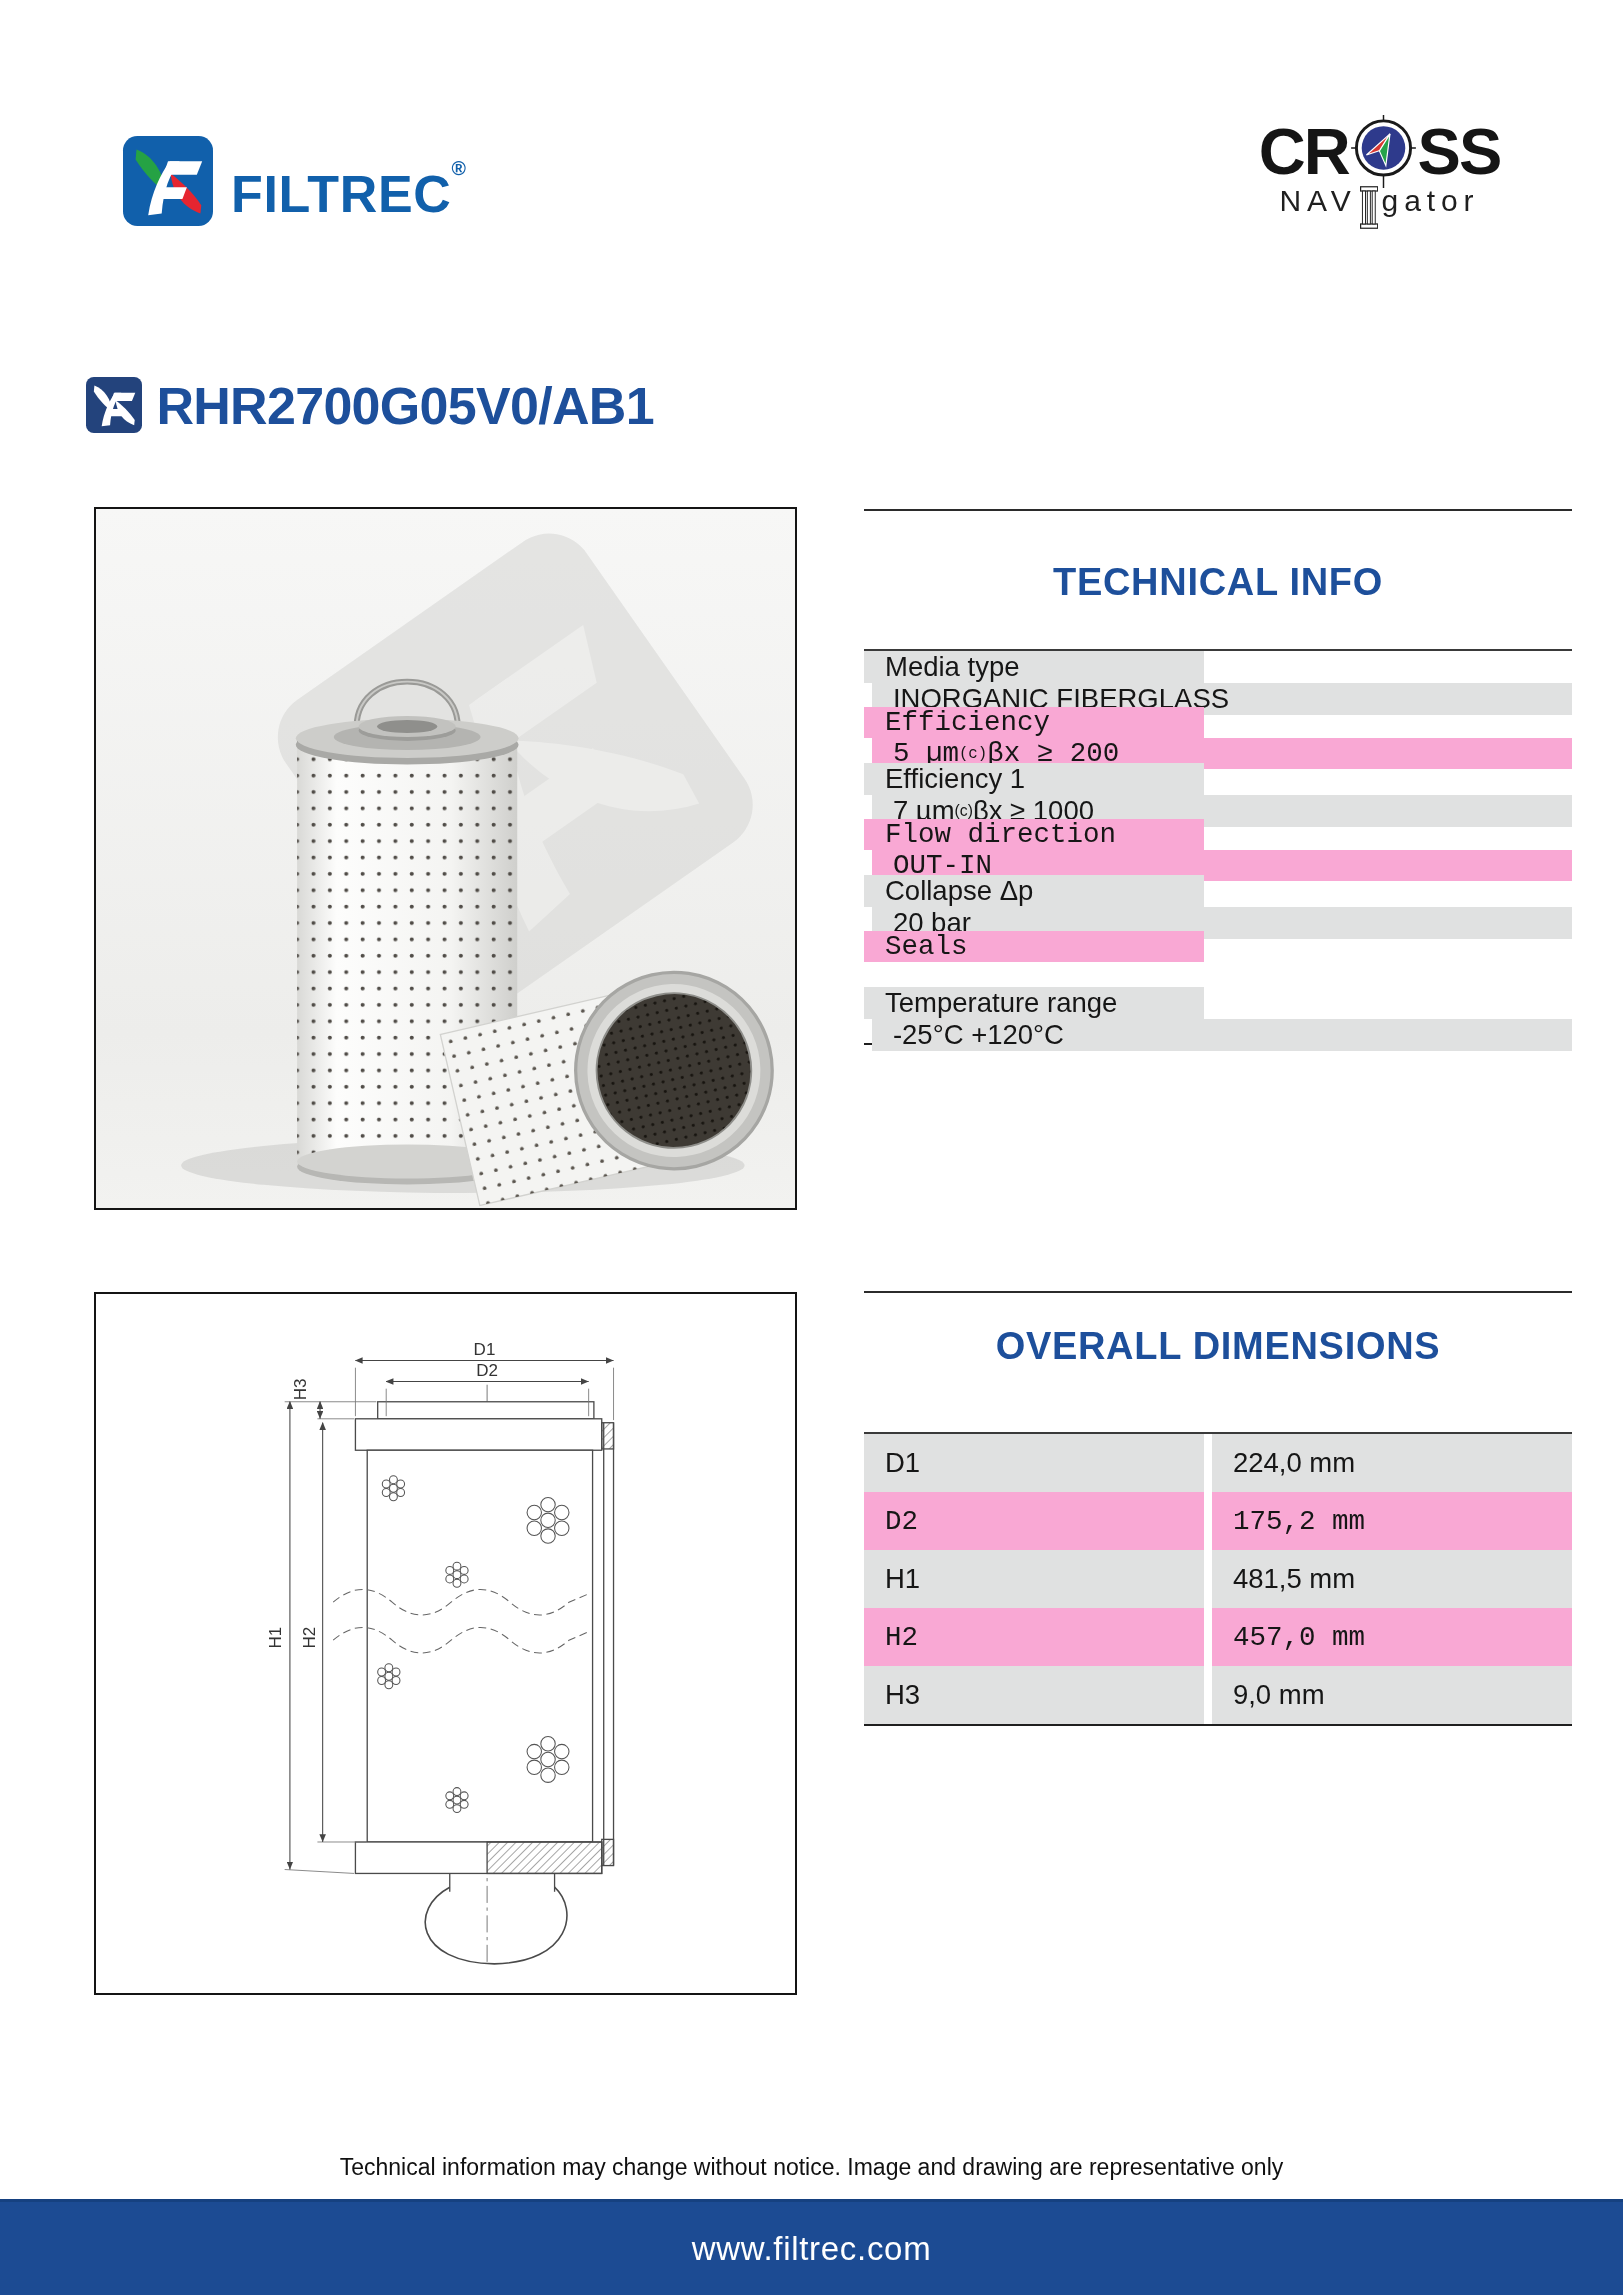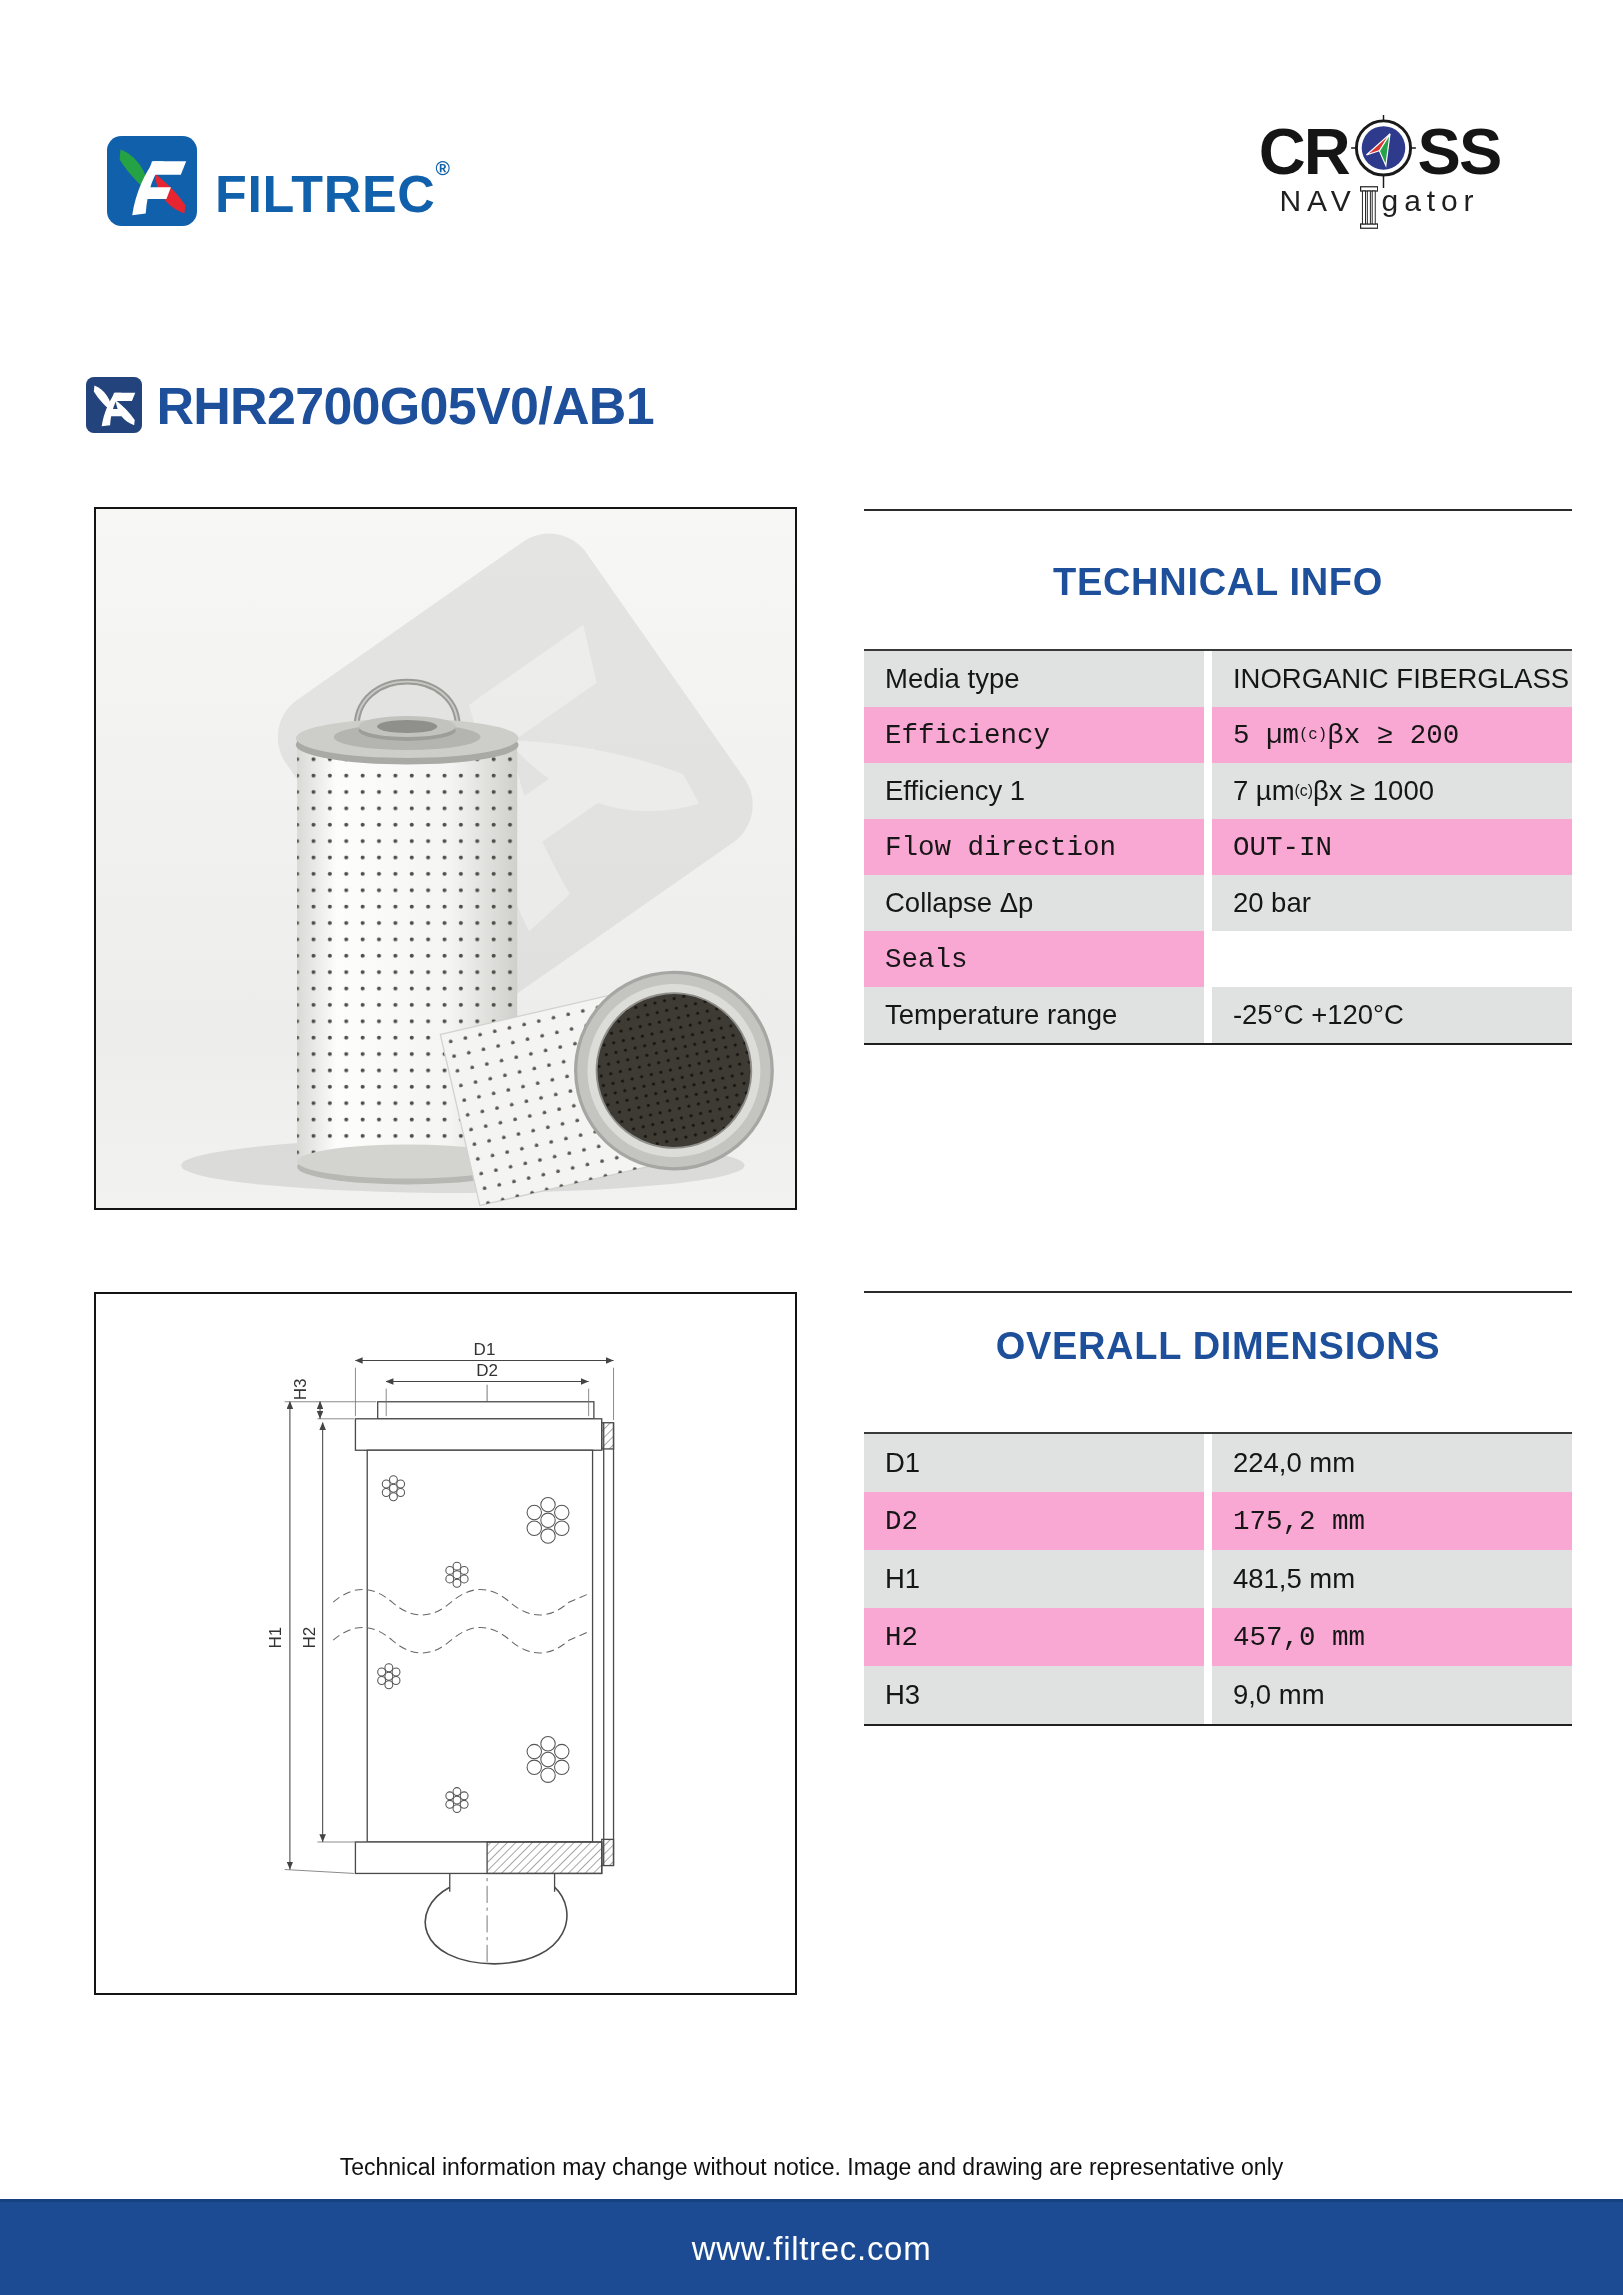--- a/index.html
+++ b/index.html
@@ -1,20 +1,20 @@
 <!DOCTYPE html>
 <html style="font-size:10.5px"><head>
 <meta charset="utf-8">
 <style>
   html,body{margin:0;padding:0;background:#ffffff;}
   .page{position:relative;width:1623px;height:2295px;background:#ffffff;overflow:hidden;
         font-family:"Liberation Sans", sans-serif;color:#161616;}
 
   
-  .filtrec-logo{position:absolute;left:106px;top:123px;display:flex;align-items:center;}
+  .filtrec-logo{position:absolute;left:122px;top:123px;display:flex;align-items:center;}
   .filtrec-logo .mark{width:92px;height:90px;}
   .filtrec-logo .word{margin-left:17px;font-size:52px;font-weight:bold;color:#1160ab;
                       letter-spacing:0.7px;line-height:90px;}
   .filtrec-logo .reg{font-size:19.6px;vertical-align:37px;font-weight:bold;color:#1160ab;}
 
   .cross-logo{position:absolute;left:1252px;top:115px;width:255px;}
   .cross-row1{display:flex;align-items:center;justify-content:center;
               font-size:65px;font-weight:bold;letter-spacing:-2px;color:#151515;line-height:1;}
   .cross-row1 svg{width:65px;height:73px;margin:0 2px;overflow:visible;}
   .cross-row2{display:flex;align-items:center;justify-content:center;margin-top:-10.5px;
@@ -40,21 +40,21 @@
   .rule{border-top:2.6px solid #2b2b2b;height:0;}
   .sec-title{text-align:center;font-weight:bold;color:#1d4f9b;font-size:38px;
              letter-spacing:0.7px;line-height:1;}
   #tech-section .sec-title{margin-top:52px;}
   #dims-section .sec-title{margin-top:34px;}
   #tech-table{margin-top:48px;}
   #dims-table{margin-top:67px;}
 
   .data-table{border-top:2px solid #3a3a3a;border-bottom:2.6px solid #1f1f1f;}
   .trow{display:flex;}
-  #tech-table .trow{height:56px;}
+  #tech-table .trow{height:56px;flex-direction:column;}
   #dims-table .trow{height:58px;}
   .cell{display:flex;align-items:center;font-size:27.5px;color:#161616;}
   .cell.label{width:340px;padding-left:21px;box-sizing:border-box;}
   .cell.value{flex:1;margin-left:7.9px;padding-left:21px;box-sizing:border-box;}
   .trow.odd  .cell{background:#e0e1e1;}
   .trow.even .cell{background:#f9a8d4;font-family:Liberation Mono, monospace;}
   .cell.value sub{font-size:15.7px;vertical-align:-10.5px;line-height:0;}
 
   
   .foot-note{position:absolute;left:0;top:2154px;width:100%;text-align:center;

